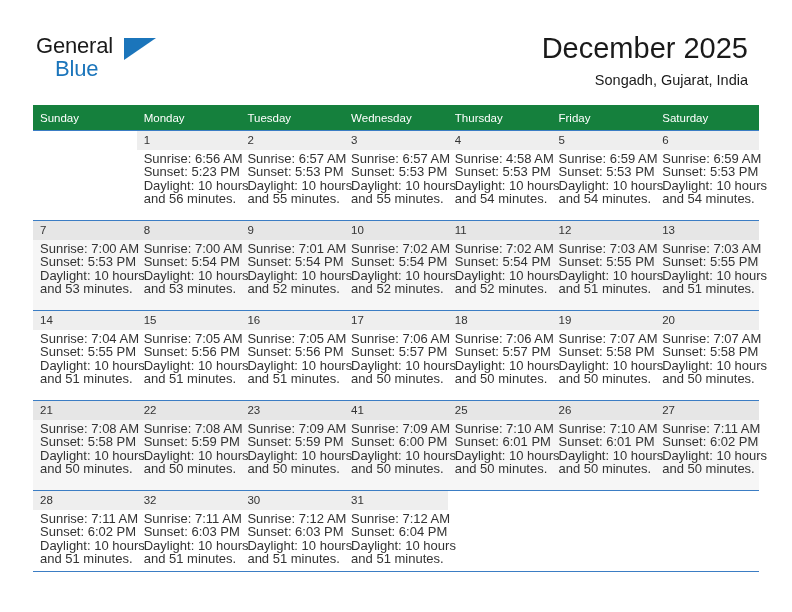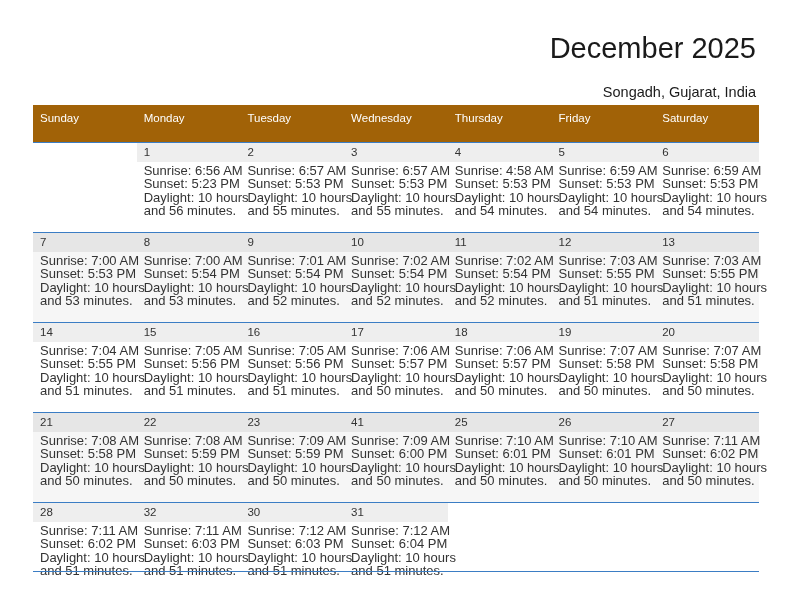--- a/index.html
+++ b/index.html
@@ -61,56 +61,56 @@
     left: 88px;
     top: 5px;
     width: 0;
     height: 0;
     border-left: 32px solid #1b75bb;
     border-bottom: 22px solid transparent;
   }
 
   .title-block {
     position: absolute;
-    right: 36px;
+    right: 44px;
     top: 30px;
     text-align: right;
   }
   .month-title {
     font-size: 29px;
     color: #1a1a1a;
     line-height: 36px;
     white-space: nowrap;
     font-weight: normal;
   }
   .location {
     font-size: 14.5px;
     color: #1a1a1a;
     line-height: 20px;
-    margin-top: 16px;
+    margin-top: 4px;
     white-space: nowrap;
   }
 
   
   .calendar {
     position: absolute;
     left: 33px;
     top: 105px;
     width: 726px;
     border-collapse: collapse;
     table-layout: fixed;
   }
 
   .calendar th {
-    background: #a16207;
+    background: #15803d;
     color: #ffffff;
     font-size: 11.5px;
     font-weight: normal;
     text-align: left;
-    padding: 4px 0 16px 7px;
+    padding: 4px 0 4px 7px;
     height: 17px;
     border: none;
     vertical-align: middle;
   }
 
   .calendar td {
     width: 103.7px;
     vertical-align: top;
     padding: 0;
     border: none;
@@ -167,20 +167,25 @@
     background: #3b7dc4;
   }
 </style>
 </head>
 <body>
 
 <div class="page">
 
   <div class="header">
 
+    <div class="brand">
+      <span class="brand-general">General</span>
+      <span class="brand-triangle"></span>
+      <span class="brand-blue">Blue</span>
+    </div>
 
     <div class="title-block">
       <div class="month-title">December 2025</div>
       <div class="location">Songadh, Gujarat, India</div>
     </div>
 
   </div>
 
   <table class="calendar">
     <thead>

